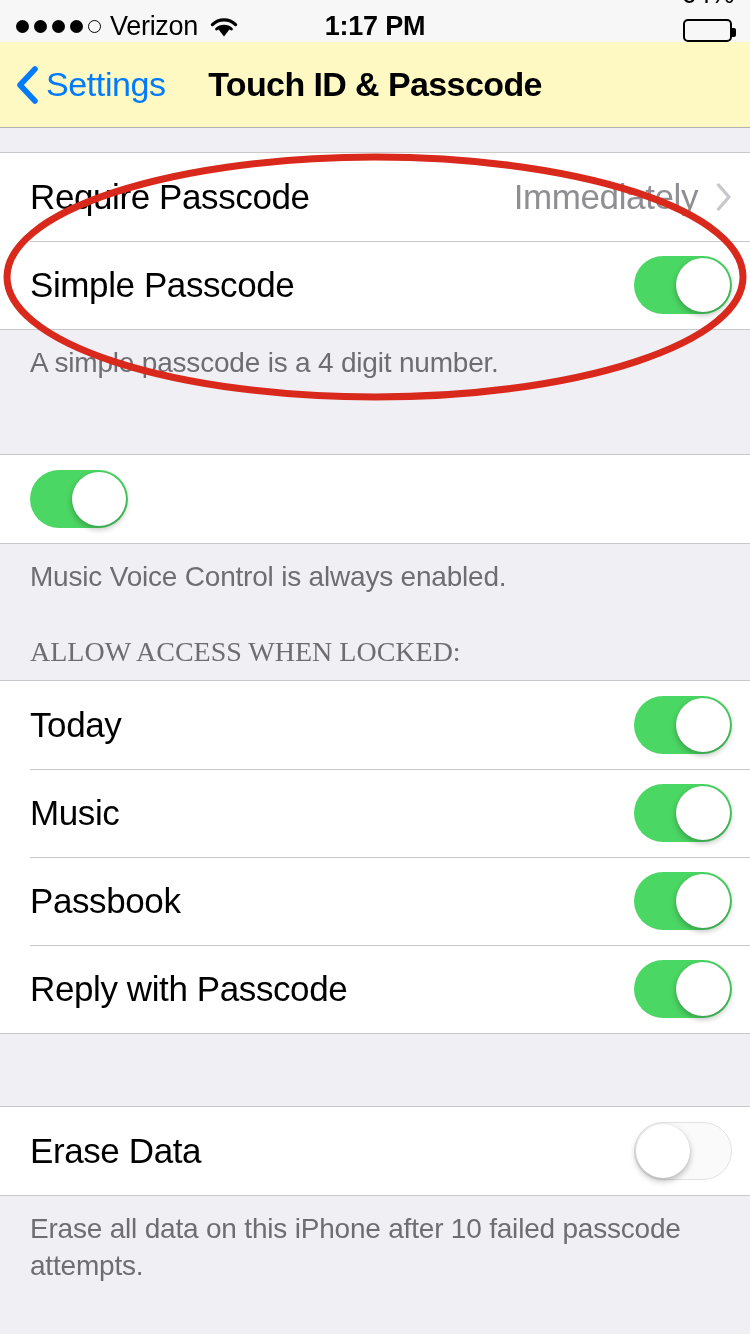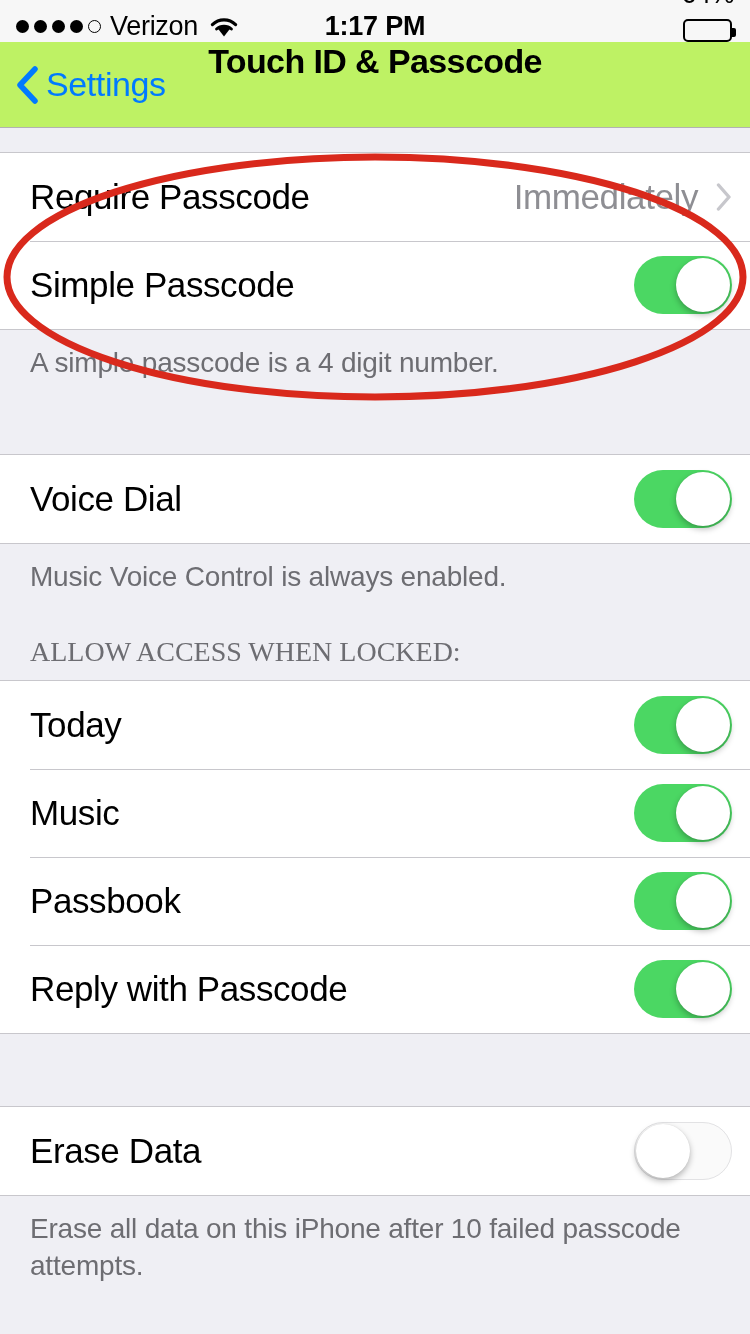--- a/index.html
+++ b/index.html
@@ -38,22 +38,22 @@
     position:relative; padding:2px;
   }
   .batt::after {
     content:""; position:absolute; right:-6px; top:7px;
     width:4px; height:9px; background:#000; border-radius:0 2px 2px 0;
   }
   .batt-fill { height:100%; background:#000; border-radius:2px; }
 
   
   .navbar {
-    height:86px; background:#bef264; position:relative;
-    display:flex; 
+    height:86px; background:#fef9c3; position:relative;
+    display:flex; align-items:center;
     border-bottom:1px solid #B2B2B2;
   }
   .back {
     display:flex; align-items:center; gap:8px;
     padding-left:16px; cursor:pointer;
   }
   .chev-back { width:22px; height:38px; flex:0 0 auto; }
   .back-label { font-size:34px; color:#007AFF; letter-spacing:-0.4px; }
   .nav-title {
     position:absolute; left:0; right:0; text-align:center;
@@ -173,21 +173,20 @@
           <div class="row-label">Simple Passcode</div>
           <div class="switch on" aria-checked="true">
             <div class="knob"></div>
           </div>
         </div>
       </div>
       <div class="footer">A simple passcode is a 4 digit number.</div>
       <div class="gap" style="height: 72px;"></div>
       <div class="group">
         <div class="row">
-          <div class="row-label">Voice Dial</div>
           <div class="switch on" aria-checked="true">
             <div class="knob"></div>
           </div>
         </div>
       </div>
       <div class="footer">Music Voice Control is always enabled.</div>
       <div class="header">ALLOW ACCESS WHEN LOCKED:</div>
       <div class="group">
         <div class="row">
           <div class="row-label">Today</div>

